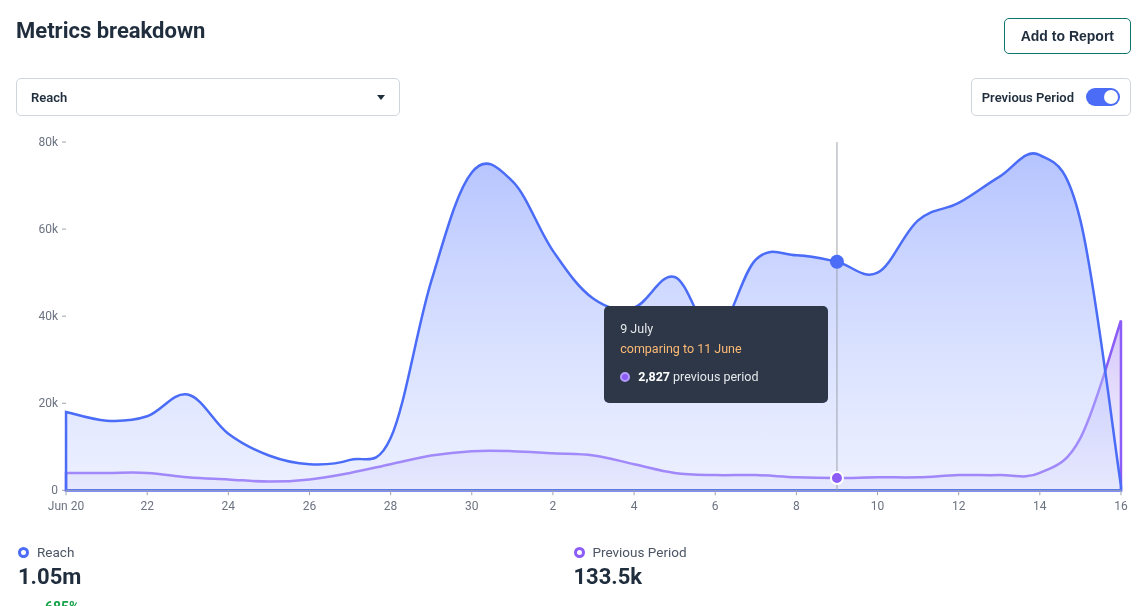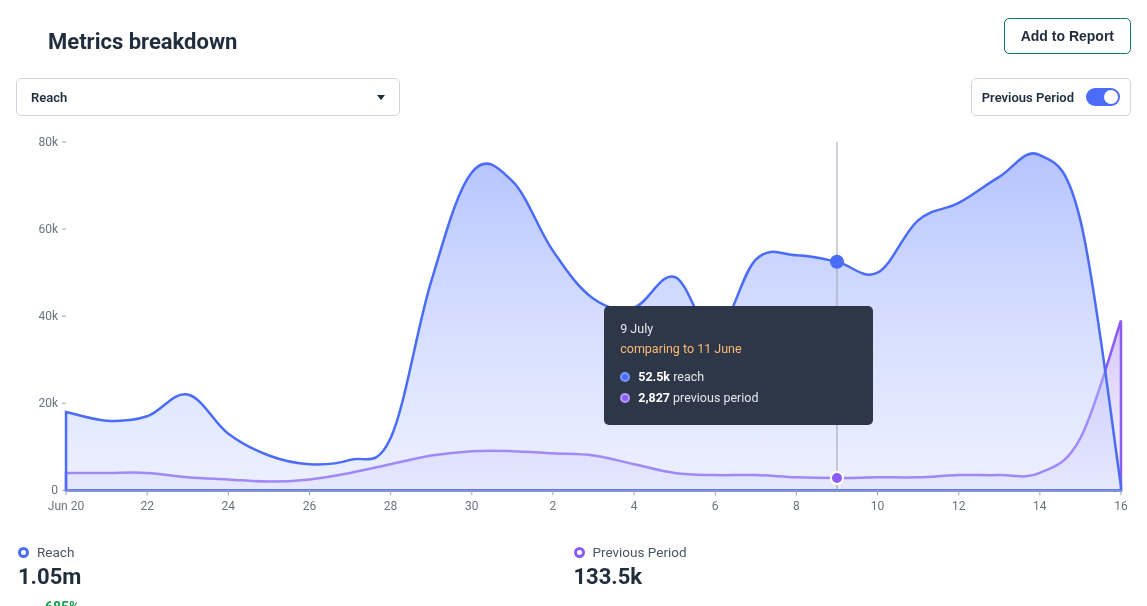--- a/index.html
+++ b/index.html
@@ -9,23 +9,22 @@
     background: #fff;
     color: #1f2d3d;
     width: 1147px;
     height: 606px;
     position: relative;
     padding: 18px 16px 0 16px;
   }
   .header-row {
     display: flex;
     justify-content: space-between;
-    align-items: flex-end;
+    align-items: flex-start;
     margin-bottom: 24px;
-    margin-left: 32px;
   }
   .title {
     font-size: 22px;
     font-weight: 700;
     color: #1f2d3d;
   }
   .add-report-btn {
     border: 1px solid #0f766e;
     background: #fff;
     border-radius: 5px;
@@ -132,21 +131,21 @@
     stroke-width: 2;
   }
   .tooltip {
     position: absolute;
     background: #2d3748;
     color: #e5e7eb;
     border-radius: 5px;
     padding: 14px 18px 14px 16px;
     font-size: 12.5px;
     line-height: 1.45;
-    width: 269px;
+    width: 224px;
   }
   .tooltip .tt-date {
     color: #e5e7eb;
     margin-bottom: 2px;
   }
   .tooltip .tt-compare {
     color: #fdba74;
     margin-bottom: 10px;
   }
   .tooltip .tt-body {
@@ -292,24 +291,20 @@
       <text x="1102" y="374" text-anchor="middle" class="x-tick-label">16</text>
       <line x1="818.2307692307692" y1="6" x2="818.2307692307692" y2="354" class="cursor-line"></line>
       <circle cx="818.2307692307692" cy="125.625" r="7" class="point-current"></circle>
       <circle cx="818.2307692307692" cy="341.70255" r="6" class="point-prev"></circle>
     </svg>
 
   <div class="tooltip" id="tooltip" style="left: 586.231px; top: 170px;">
     <div class="tt-date">9 July</div>
     <div class="tt-compare">comparing to 11 June</div>
     <div class="tt-row">
-      <span class="dot blue"></span>
-      <span><strong>52.5k</strong><span> reach</span></span>
-    </div>
-    <div class="tt-row">
       <span class="dot purple"></span>
       <span><strong>2,827</strong><span> previous period</span></span>
     </div>
   </div>
 </div>
 
 <div class="legend-row">
   <div class="legend-col">
     <div class="legend-label">
       <span class="ldot reach"></span>

